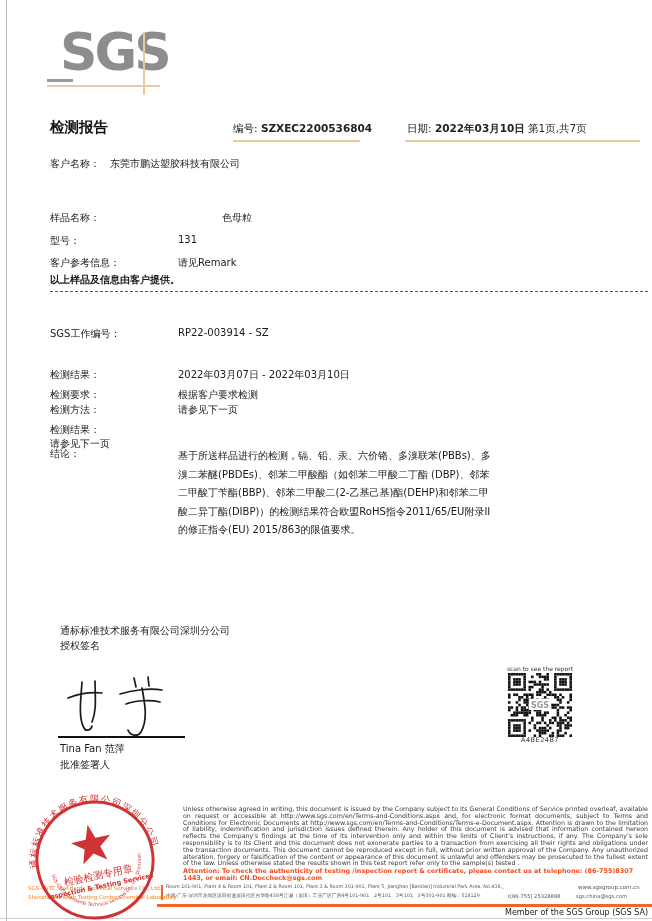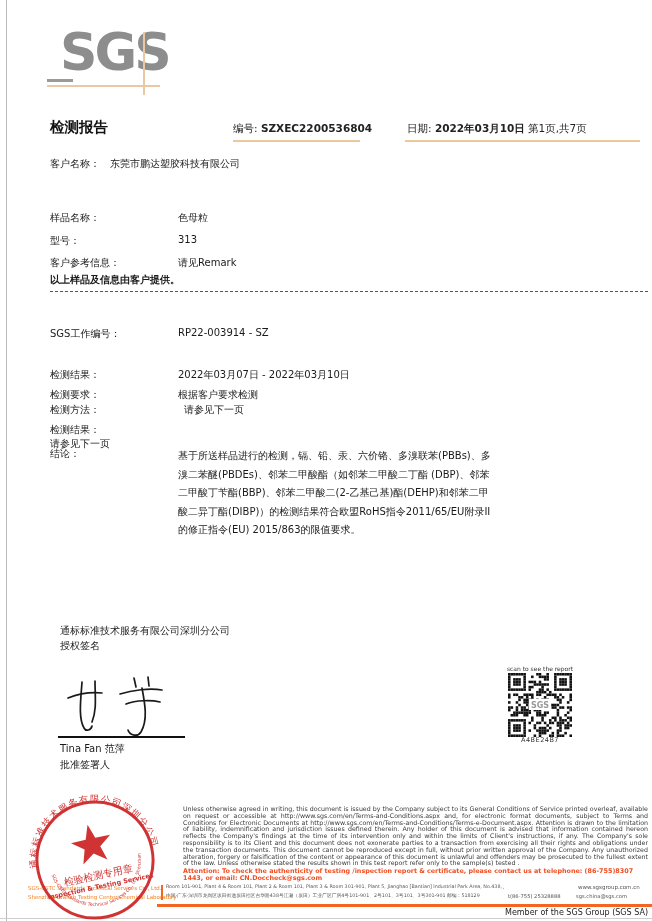--- a/index.html
+++ b/index.html
@@ -84,27 +84,27 @@
   <div class="abs hdr hdr-date"><span>日期:</span> <b>2022年03月10日</b></div>
   <div class="abs hdr-page">第1页,共7页</div>
   <div class="abs mark mark-no"></div>
   <div class="abs mark mark-date"></div>
 
   <div class="row client-row row-flex" style="top:157px;">
     <span class="lbl">客户名称：</span>
     <span>东莞市鹏达塑胶科技有限公司</span>
   </div>
 
-  <div class="row sample-row row-flex" style="top:211px;">
+  <div class="row sample-row row-flex" style="top:211px;gap:44px;">
     <span class="lbl">样品名称：</span>
     <span>色母粒</span>
   </div>
   <div class="row sample-row row-flex" style="top:234px;">
     <span class="lbl">型号：</span>
-    <span>313</span>
+    <span>131</span>
   </div>
   <div class="row sample-row row-flex" style="top:256px;">
     <span class="lbl">客户参考信息：</span>
     <span>请见Remark</span>
   </div>
   <div class="abs note" style="top:273px;">以上样品及信息由客户提供。</div>
 
   <div class="abs dash-sep"></div>
 
   <div class="row det-row row-flex" style="top:327px;">
@@ -112,21 +112,21 @@
     <span>RP22-003914 - SZ</span>
   </div>
   <div class="row det-row row-flex" style="top:368px;">
     <span class="lbl">检测结果：</span>
     <span>2022年03月07日 - 2022年03月10日</span>
   </div>
   <div class="row det-row row-flex" style="top:388px;">
     <span class="lbl">检测要求：</span>
     <span>根据客户要求检测</span>
   </div>
-  <div class="row det-row row-flex" style="top:403px;gap:6px;">
+  <div class="row det-row row-flex" style="top:403px;">
     <span class="lbl">检测方法：</span>
     <span>请参见下一页</span>
   </div>
   <div class="row det-row row-flex" style="top:423px;flex-direction:column;">
     <span class="lbl">检测结果：</span>
     <span>请参见下一页</span>
   </div>
   <div class="row det-row row-flex" style="top:447px;">
     <span class="lbl">结论：</span>
     <span class="concl-val">基于所送样品进行的检测，镉、铅、汞、六价铬、多溴联苯(PBBs)、多溴二苯醚(PBDEs)、邻苯二甲酸酯（如邻苯二甲酸二丁酯 (DBP)、邻苯二甲酸丁苄酯(BBP)、邻苯二甲酸二(2-乙基己基)酯(DEHP)和邻苯二甲酸二异丁酯(DIBP)）的检测结果符合欧盟RoHS指令2011/65/EU附录II的修正指令(EU) 2015/863的限值要求。</span>

